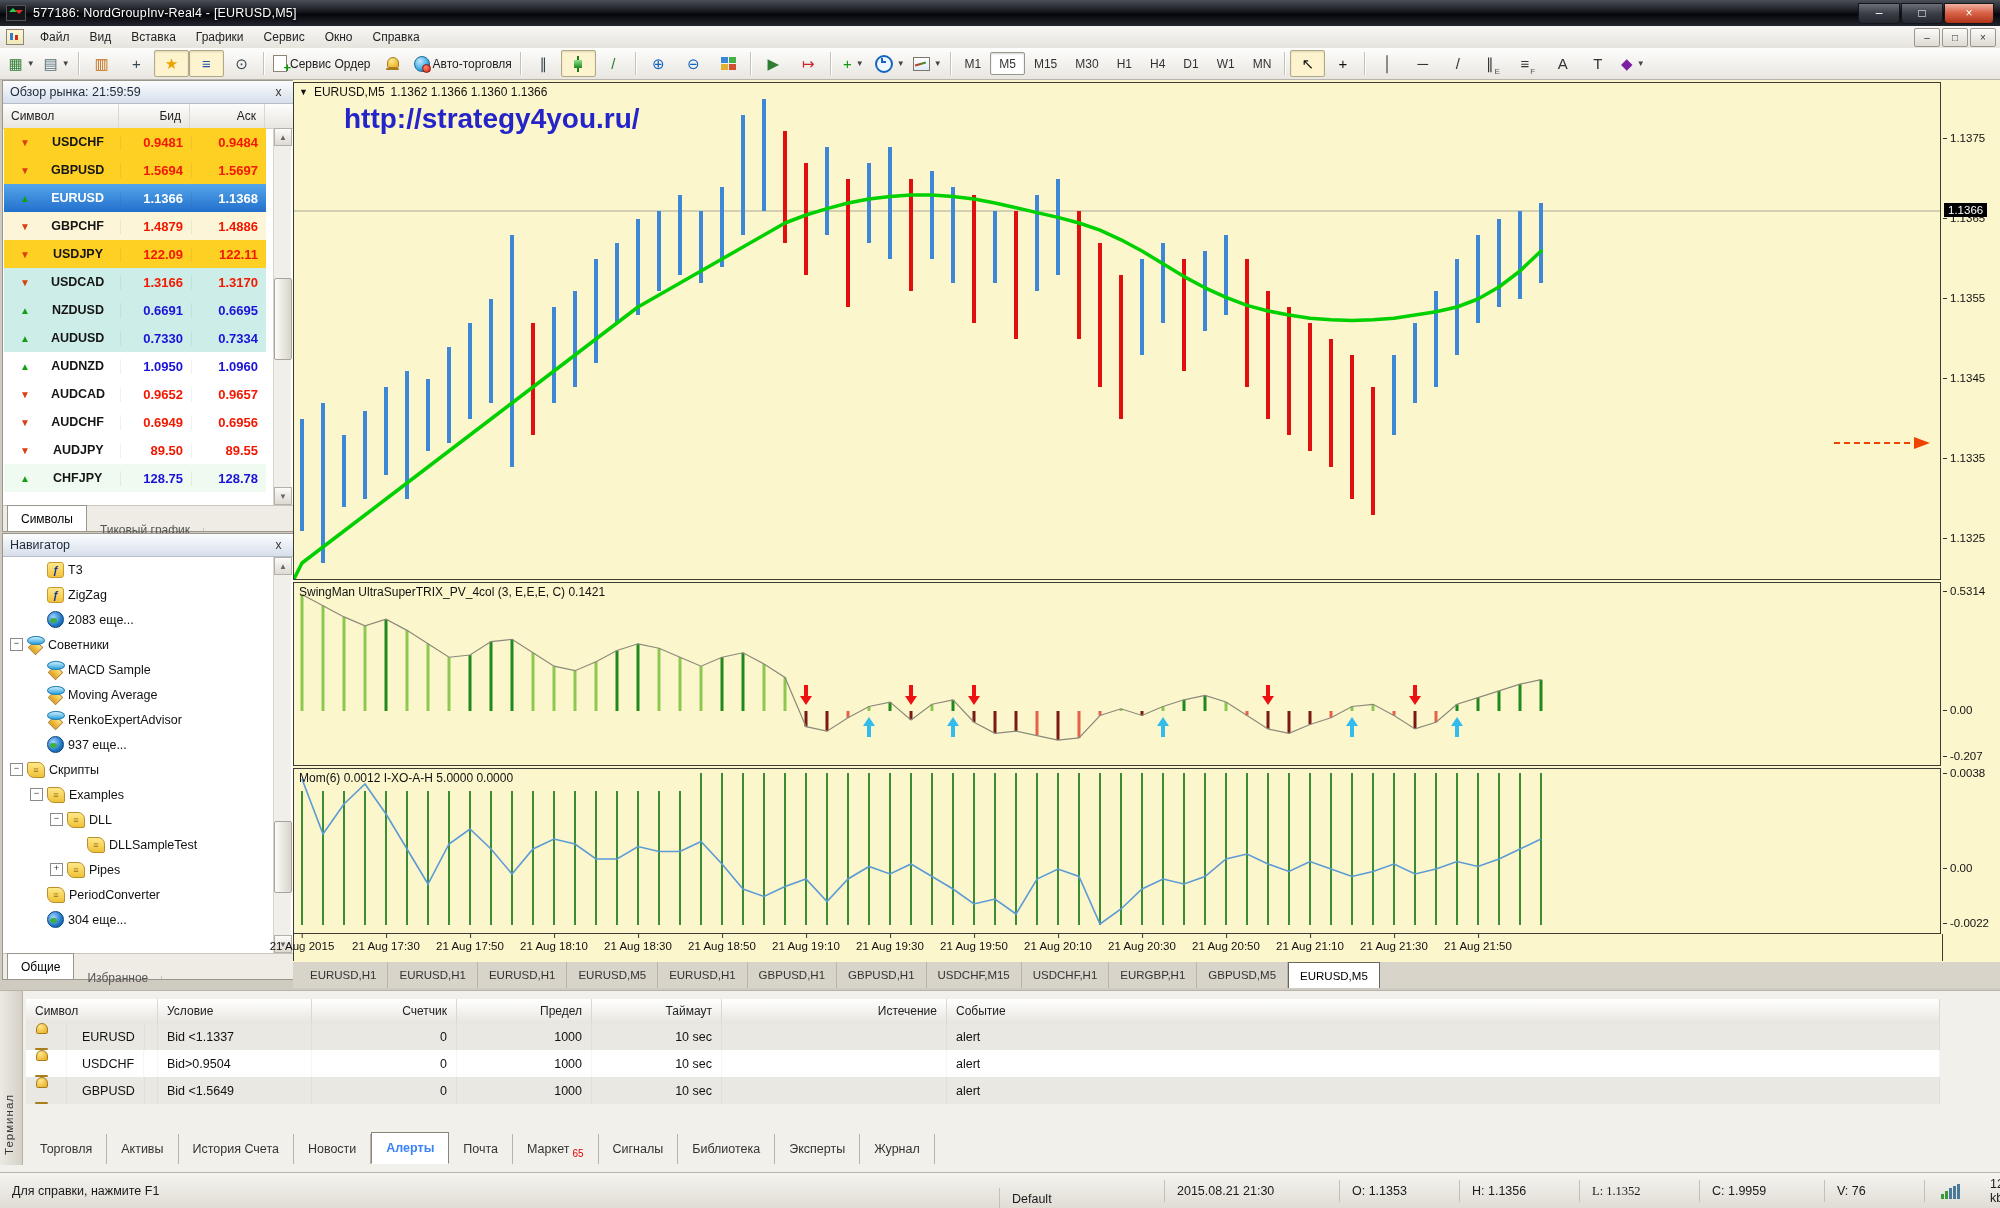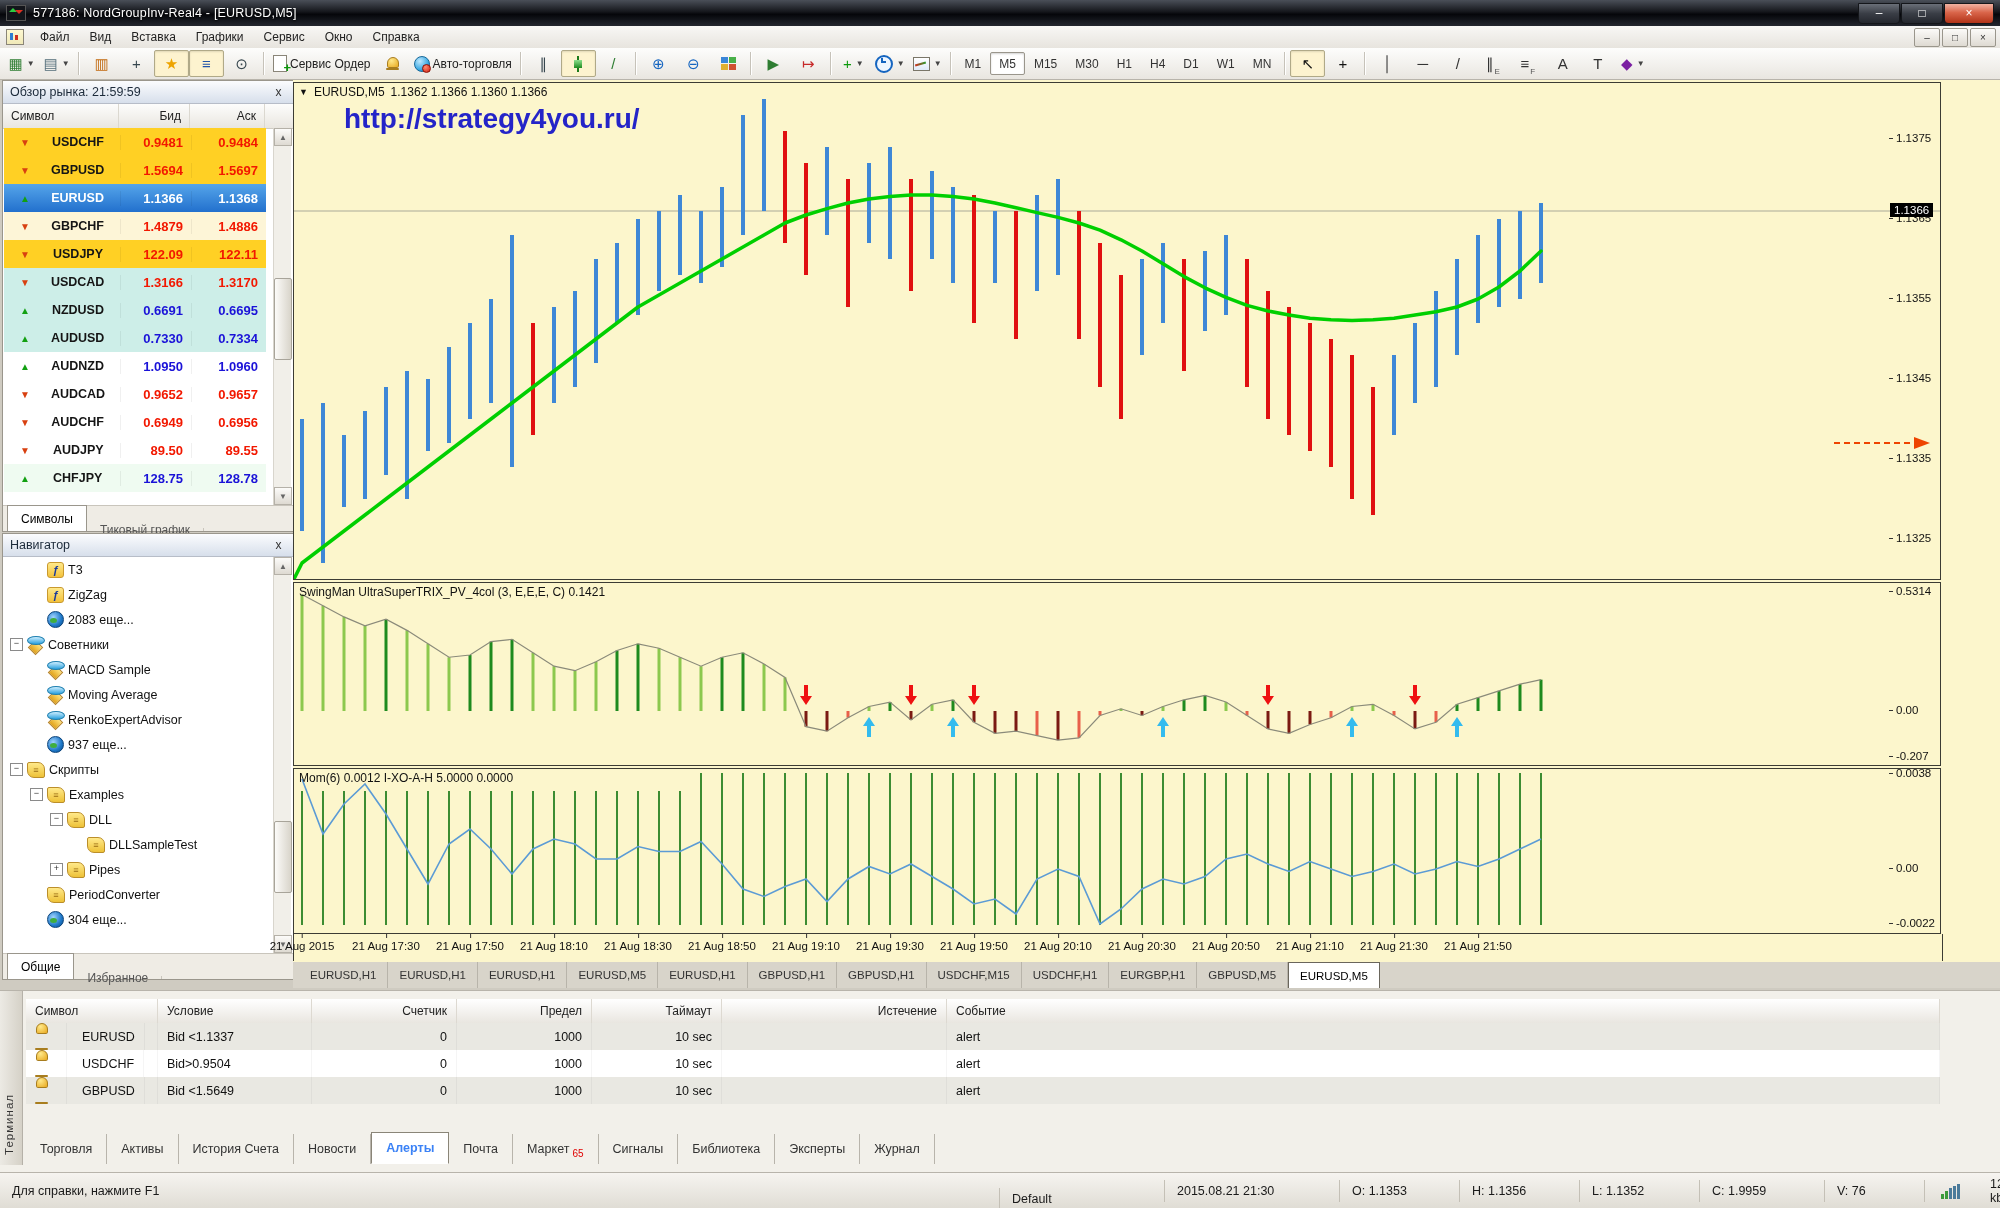--- a/index.html
+++ b/index.html
@@ -107,21 +107,21 @@
   .nico.script{background:linear-gradient(#ffe98a,#eec238);border:1px solid #bb8e2a;border-radius:2px 7px 2px 7px;
                color:#9a6d14;font-size:9px;line-height:14px;width:16px;height:14px;flex-basis:16px;}
   .nav-label{font-size:12.5px;color:#111;}
   
   .chart-wrap{position:absolute;left:293px;top:80px;width:1707px;height:908px;background:#fcf6cc;}
   .pane{position:absolute;left:0;width:1648px;background:#fcf6cc;border:1px solid #3c3c34;box-sizing:border-box;}
   .pane svg{position:absolute;left:0;top:0;}
   .pane-label{position:absolute;left:5px;top:2px;font-size:12px;color:#111;display:flex;gap:6px;align-items:center;z-index:3;}
   .pane-label .tri{font-size:9px;}
   .watermark{position:absolute;left:50px;top:20px;font-size:28px;font-weight:bold;color:#2424c8;z-index:2;}
-  .axis{position:absolute;left:1596px;top:0;width:57px;height:908px;font-size:11.5px;color:#111;}
+  .axis{position:absolute;left:1650px;top:0;width:57px;height:908px;font-size:11.5px;color:#111;}
   .axis .tick{position:absolute;left:0;width:56px;padding-left:7px;transform:translateY(-50%);}
   .axis .tick::before{content:"";position:absolute;left:0;top:50%;width:4px;height:1px;background:#333;}
   .axis .ctag{position:absolute;left:1px;transform:translateY(-50%);background:#000;color:#fff;padding:1px 4px;font-size:11.5px;}
   .time-strip{position:absolute;left:0;top:854px;width:1648px;height:27px;background:#fcf6cc;border-left:1px solid #3c3c34;border-right:1px solid #3c3c34;}
   .tlabel{position:absolute;top:6px;transform:translateX(-50%);font-size:11.5px;color:#111;white-space:nowrap;}
   .tlabel::before{content:"";position:absolute;left:50%;top:-6px;width:1px;height:4px;background:#333;}
   .chart-tabs{position:absolute;left:0;top:882px;width:1707px;height:26px;background:#d8d4ca;border-top:1px solid #b0ac a2;
               display:flex;align-items:stretch;padding-left:6px;font-size:11.5px;color:#333;}
   .ctab{display:flex;align-items:center;padding:0 11px;border-right:1px solid #b8b4aa;}
   .ctab.active{background:#fff;border:1px solid #6a665c;border-bottom:none;color:#000;margin-top:0;}
@@ -860,21 +860,21 @@
         <span class="ttab">Журнал</span>
       </div>
   </div>
 
   <div class="statusbar">
     <span class="sseg">Для справки, нажмите F1</span>
     <span class="sseg" style="flex:0 0 140px;margin-top:16px;">Default</span>
     <span class="sseg" style="flex:0 0 150px;">2015.08.21 21:30</span>
     <span class="sseg" style="flex:0 0 95px;">O: 1.1353</span>
     <span class="sseg" style="flex:0 0 95px;">H: 1.1356</span>
-    <span class="sseg" style="flex:0 0 95px;">L: 1.1352</span>
+    <span class="sseg" style="flex:0 0 95px;font-family:Liberation Serif, serif;">L: 1.1352</span>
     <span class="sseg" style="flex:0 0 100px;">C: 1.9959</span>
     <span class="sseg" style="flex:0 0 75px;">V: 76</span>
     <span class="sseg" style="flex:1 1 auto;justify-content:flex-end;gap:26px;">
       <span class="conn">
           <i style="height:5px"></i>
           <i style="height:8px"></i>
           <i style="height:11px"></i>
           <i style="height:13px"></i>
           <i style="height:15px"></i>
         </span>

